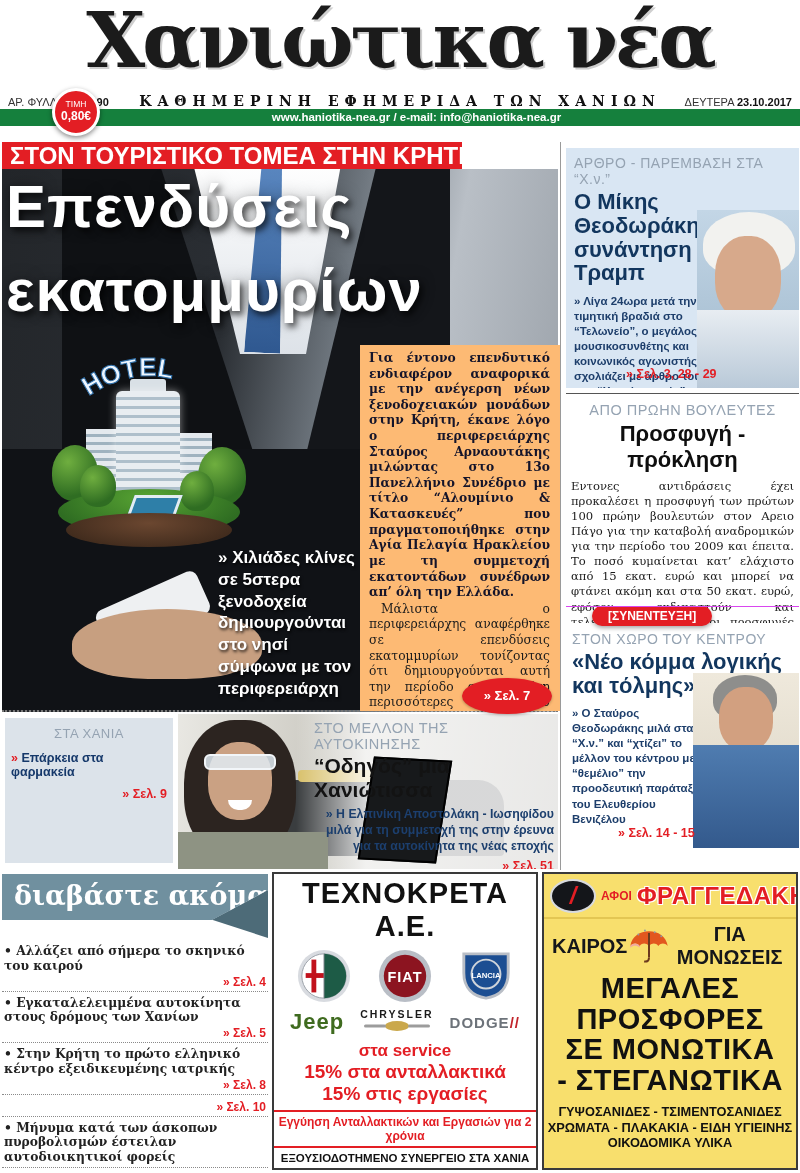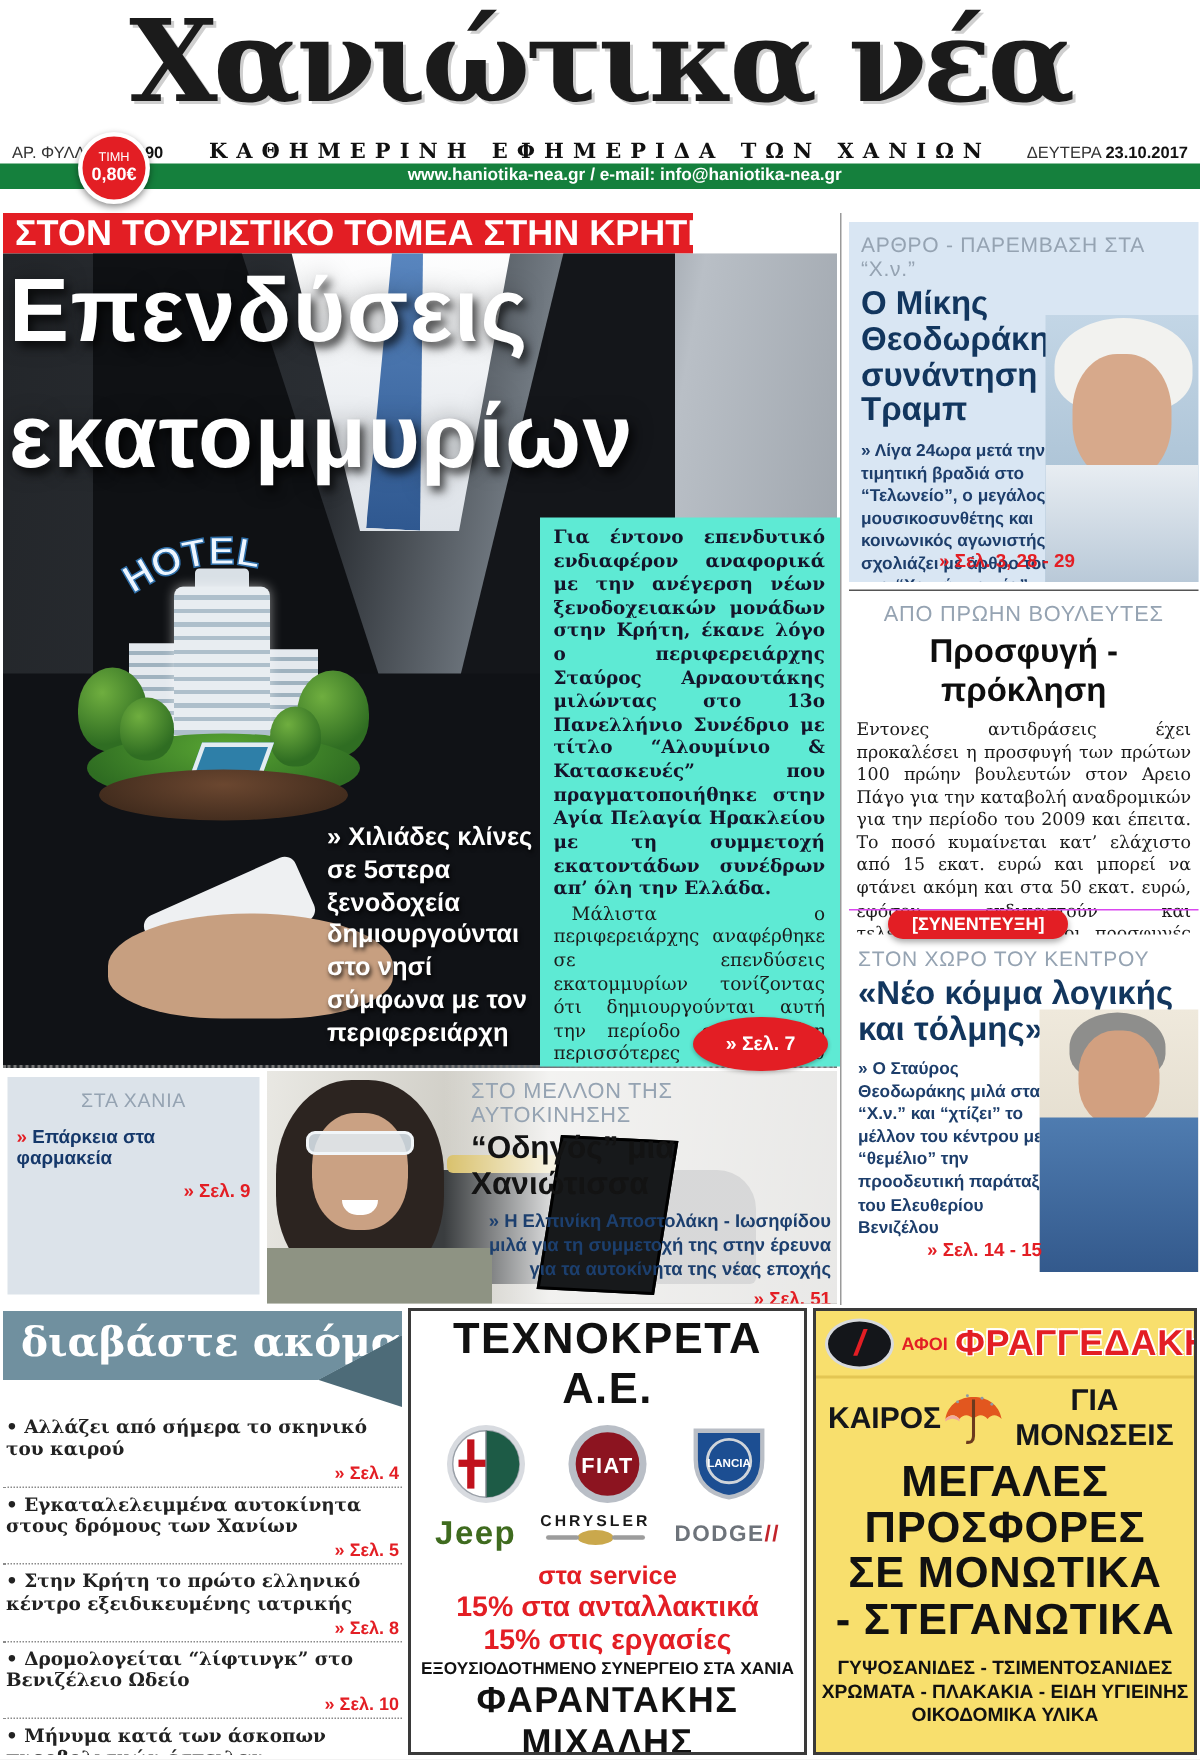--- a/index.html
+++ b/index.html
@@ -72,21 +72,21 @@
     border:3px solid #e3ecf1; transform:skewX(-20deg); }
 
   .headline { position:absolute; left:4px; color:#fff; font-weight:bold; letter-spacing:1px;
     font-size:60px; line-height:1.0; text-shadow:3px 4px 6px rgba(0,0,0,.65), 0 0 16px rgba(0,0,0,.35); white-space:nowrap; }
   .h1a { top:8px; }
   .h1b { top:92px; }
 
   .standfirst { position:absolute; left:216px; top:378px; width:150px; color:#fff; font-weight:bold;
     font-size:17px; line-height:1.28; text-shadow:1px 2px 3px rgba(0,0,0,.8); }
 
-  .lead-article { position:absolute; left:358px; top:203px; width:200px; height:366px; background:#5eead4;
+  .lead-article { position:absolute; left:358px; top:203px; width:200px; height:366px; background:#fdba74;
     padding:5px 10px 4px 9px; overflow:hidden; }
   .lead-article p { font-family:"DejaVu Serif", serif; font-size:12.3px; line-height:1.27;
     text-align:justify; color:#1c1c1c; }
   .lead-article p.b1 { font-weight:bold; color:#14142a; }
   .lead-article p.b2 { margin-top:2px; text-indent:12px; }
   .lead-badge { position:absolute; left:460px; top:536px; width:90px; height:36px; background:#e31e24;
     border-radius:50%; color:#fff; font-weight:bold; font-size:13px; text-align:center; line-height:36px; z-index:6;
     box-shadow:0 1px 3px rgba(0,0,0,.3); }
 
   
@@ -344,21 +344,20 @@
       </div>
       <div class="rm-item">
         <div class="txt">Εγκαταλελειμμένα αυτοκίνητα στους δρόμους των Χανίων</div>
         <span class="ref">» Σελ. 5</span>
       </div>
       <div class="rm-item">
         <div class="txt">Στην Κρήτη το πρώτο ελληνικό κέντρο εξειδικευμένης ιατρικής</div>
         <span class="ref">» Σελ. 8</span>
       </div>
       <div class="rm-item">
-        <div class="txt">Δρομολογείται “λίφτινγκ” στο Βενιζέλειο Ωδείο</div>
         <span class="ref">» Σελ. 10</span>
       </div>
       <div class="rm-item">
         <div class="txt">Μήνυμα κατά των άσκοπων πυροβολισμών έστειλαν αυτοδιοικητικοί φορείς</div>
 
       </div>
 
     </div>
   </div>
 
@@ -394,20 +393,21 @@
           <rect x="46" y="4.5" width="22" height="3" rx="1.5" fill="#9c9c9c"></rect>
         </svg>
       </span>
       <span class="dodge-txt">
         <span>DODGE</span><span class="dodge-sl">//</span>
       </span>
     </div>
     <div class="tk-offer1">στα service</div>
     <div class="tk-offer">15% στα ανταλλακτικά</div>
     <div class="tk-offer">15% στις εργασίες</div>
+    <div class="tk-guar">Εγγύηση Ανταλλακτικών και Εργασιών για 2 χρόνια</div>
     <div class="tk-auth">ΕΞΟΥΣΙΟΔΟΤΗΜΕΝΟ ΣΥΝΕΡΓΕΙΟ ΣΤΑ ΧΑΝΙΑ</div>
     <div class="tk-name">ΦΑΡΑΝΤΑΚΗΣ ΜΙΧΑΛΗΣ</div>
 
   </div>
 
   <div class="ad-fr">
     <div class="fr-head">
       <div class="fr-oval">/</div>
       <span class="fr-prefix">ΑΦΟΙ</span>
       <span class="fr-name">ΦΡΑΓΓΕΔΑΚΗ</span>

